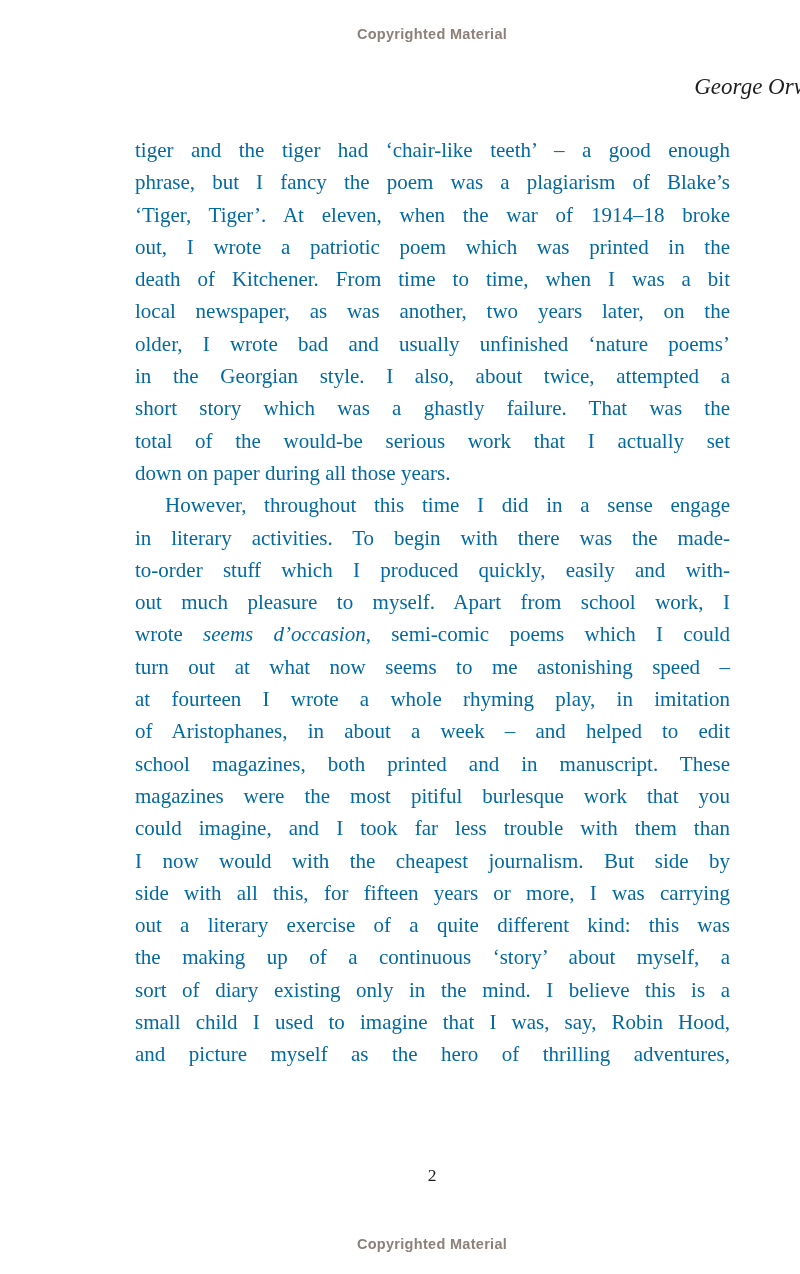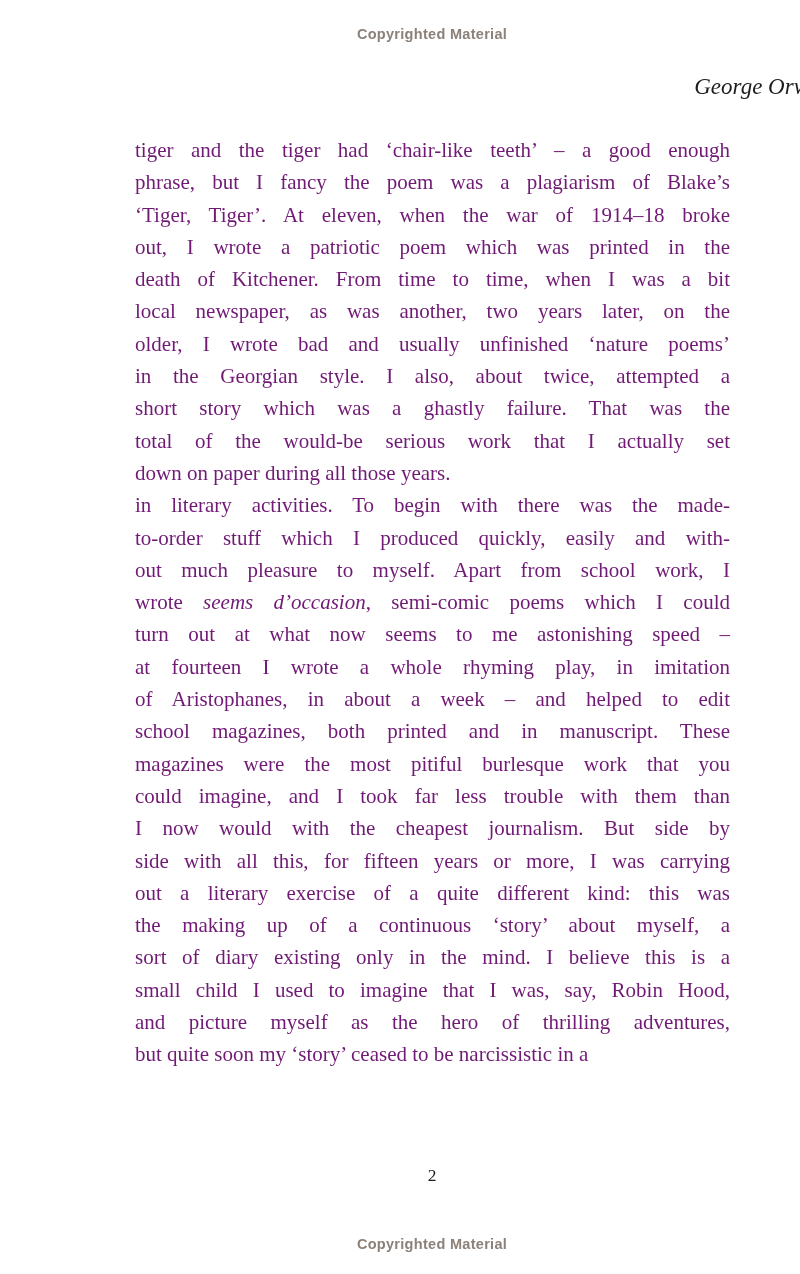--- a/index.html
+++ b/index.html
@@ -38,21 +38,21 @@
     font-family: "Liberation Serif", serif;
     font-style: italic;
     font-size: 23px;
     color: #1e1e1e;
   }
   #body-text {
     position: absolute;
     top: 134px;
     left: 103px;
     width: 595px;
-    color: #701a75;
+    color: #0369a1;
     font-size: 21px;
   }
   .line {
     height: 32.3px;
     line-height: 32.3px;
     white-space: nowrap;
   }
   .line.justified {
     white-space: normal;
     text-align: justify;
@@ -94,38 +94,38 @@
         <div class="line justified">out, I wrote a patriotic poem which was printed in the</div>
         <div class="line justified">death of Kitchener. From time to time, when I was a bit</div>
         <div class="line justified">local newspaper, as was another, two years later, on the</div>
         <div class="line justified">older, I wrote bad and usually unfinished ‘nature poems’</div>
         <div class="line justified">in the Georgian style. I also, about twice, attempted a</div>
         <div class="line justified">short story which was a ghastly failure. That was the</div>
         <div class="line justified">total of the would-be serious work that I actually set</div>
         <div class="line">down on paper during all those years.</div>
       </div>
       <div>
+        <div class="line justified indented">However, throughout this time I did in a sense engage</div>
         <div class="line justified">in literary activities. To begin with there was the made-</div>
         <div class="line justified">to-order stuff which I produced quickly, easily and with-</div>
         <div class="line justified">out much pleasure to myself. Apart from school work, I</div>
         <div class="line justified"><span>wrote </span><span class="seg-italic">seems d’occasion</span><span>, semi-comic poems which I could</span></div>
         <div class="line justified">turn out at what now seems to me astonishing speed –</div>
         <div class="line justified">at fourteen I wrote a whole rhyming play, in imitation</div>
         <div class="line justified">of Aristophanes, in about a week – and helped to edit</div>
         <div class="line justified">school magazines, both printed and in manuscript. These</div>
         <div class="line justified">magazines were the most pitiful burlesque work that you</div>
         <div class="line justified">could imagine, and I took far less trouble with them than</div>
         <div class="line justified">I now would with the cheapest journalism. But side by</div>
         <div class="line justified">side with all this, for fifteen years or more, I was carrying</div>
         <div class="line justified">out a literary exercise of a quite different kind: this was</div>
         <div class="line justified">the making up of a continuous ‘story’ about myself, a</div>
         <div class="line justified">sort of diary existing only in the mind. I believe this is a</div>
         <div class="line justified">small child I used to imagine that I was, say, Robin Hood,</div>
         <div class="line justified">and picture myself as the hero of thrilling adventures,</div>
-        <div class="line">but quite soon my ‘story’ ceased to be narcissistic in a</div>
       </div>
     </div>
 
   <div id="page-number">2</div>
 
   <div id="bottom-notice" class="notice">Copyrighted Material</div>
 
 </div>
 
 </body></html>

